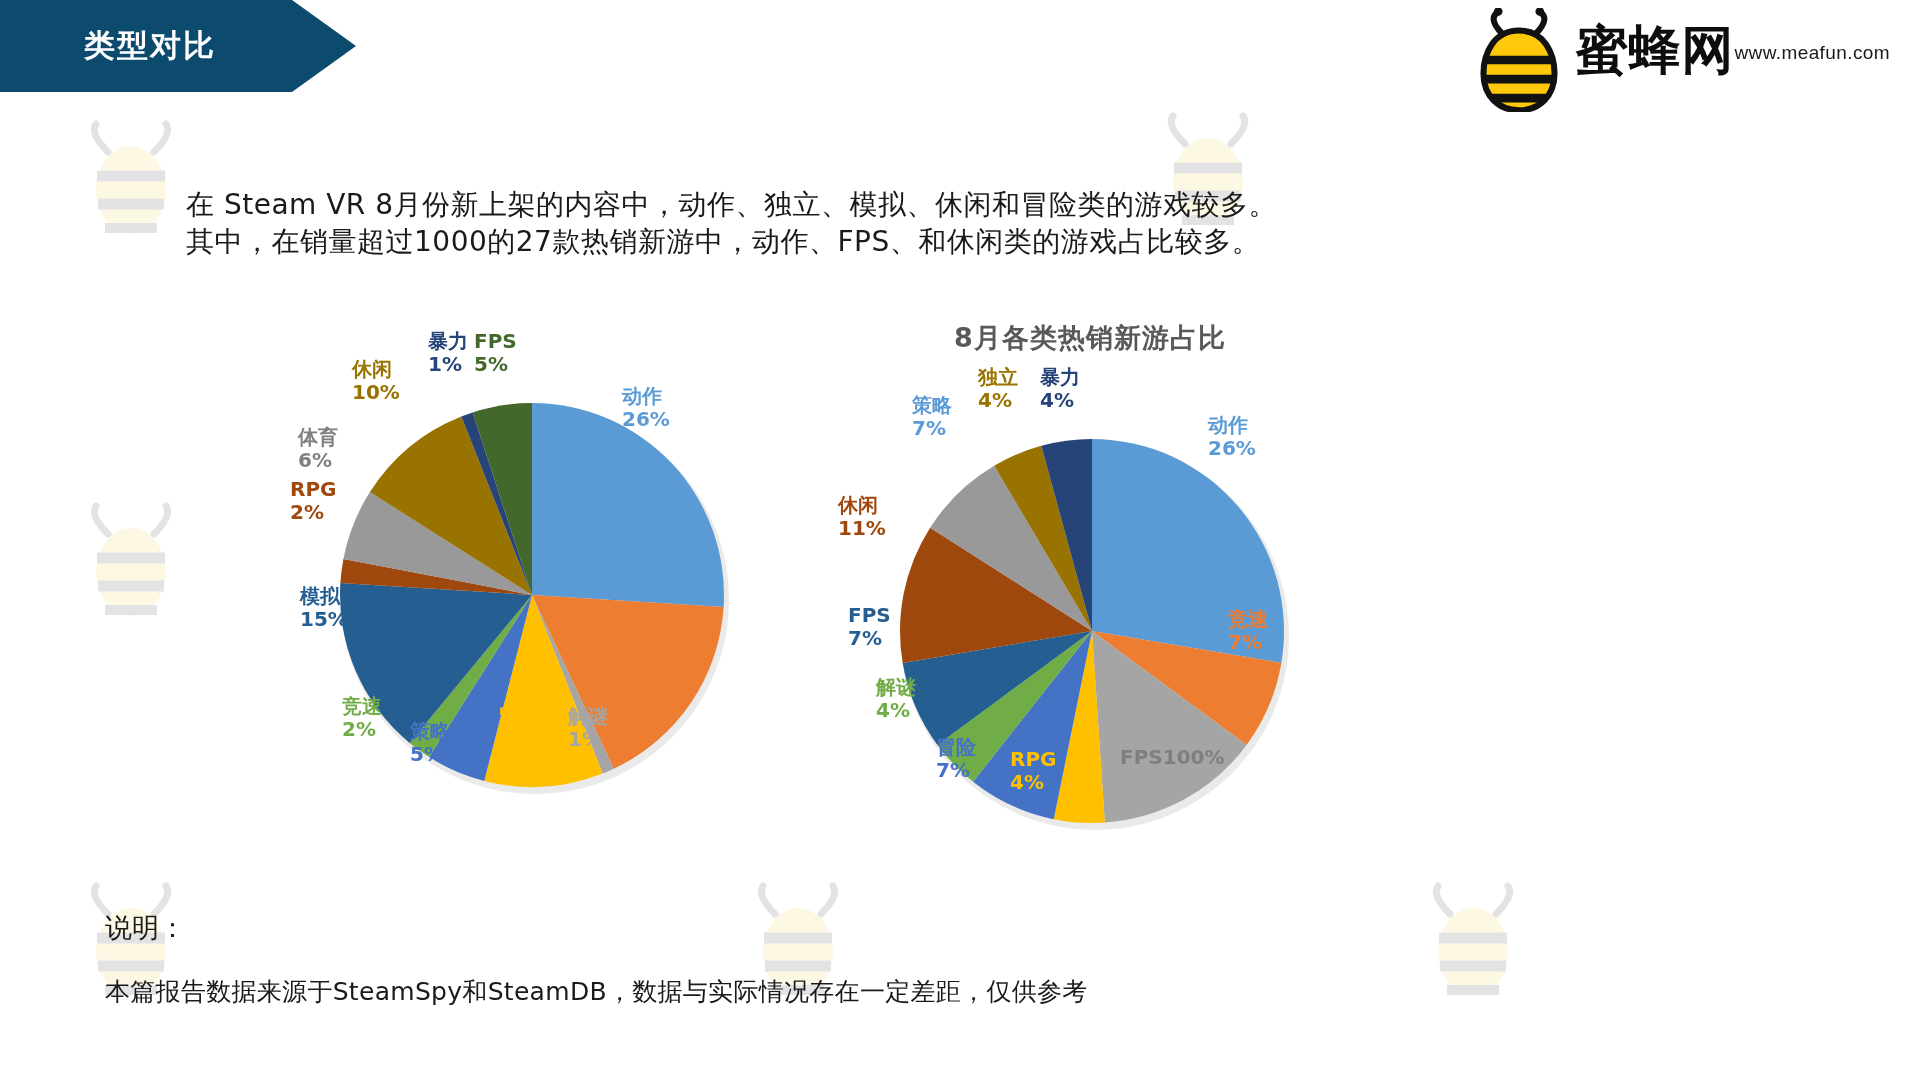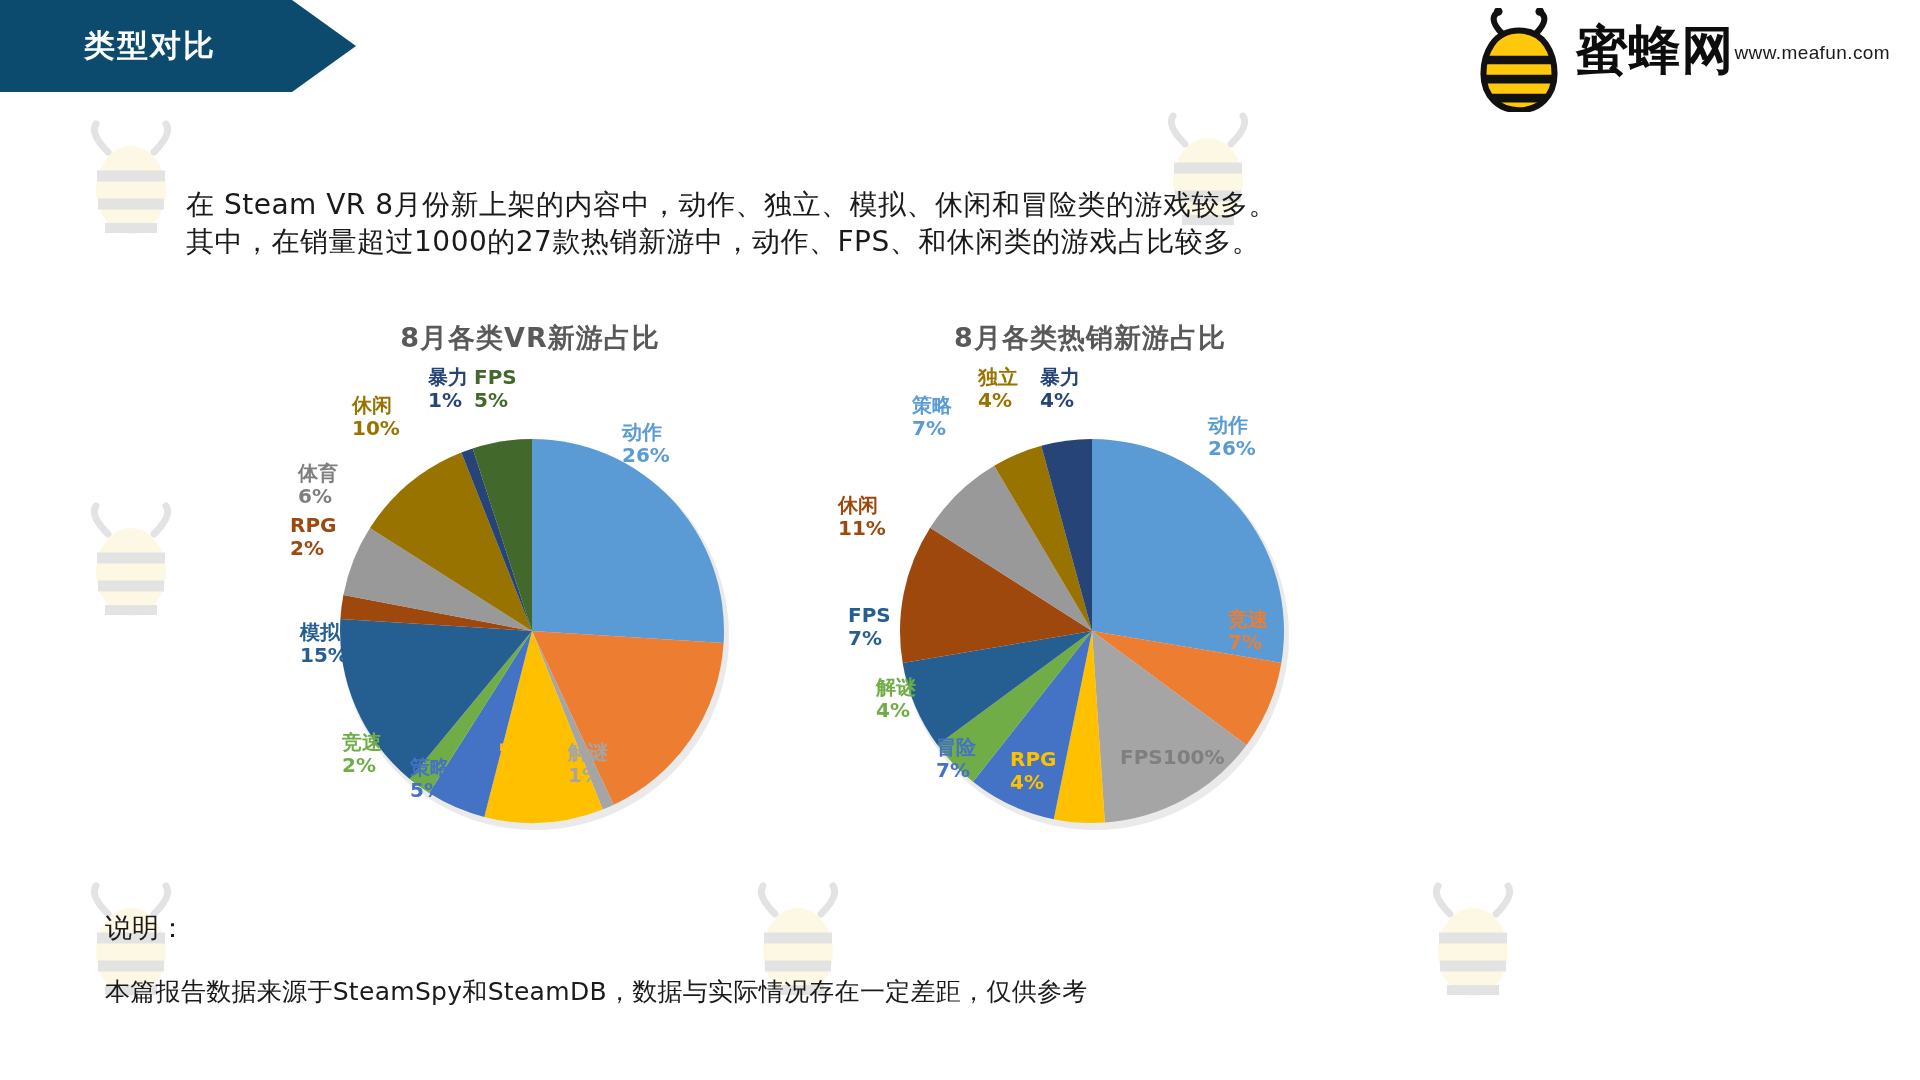--- a/index.html
+++ b/index.html
@@ -157,21 +157,20 @@
     <div class="logo-text">
       <div class="logo-cn">蜜蜂网</div>
       <div class="logo-url">www.meafun.com</div>
     </div>
   </div>
 
   <div class="para p1">在 Steam VR 8月份新上架的内容中，动作、独立、模拟、休闲和冒险类的游戏较多。</div>
   <div class="para p2">其中，在销量超过1000的27款热销新游中，动作、FPS、和休闲类的游戏占比较多。</div>
 
   <div class="chart left">
-    <div class="chart-title">8月各类VR新游占比</div>
     <div class="pie-wrap">
       <svg class="pie-svg" id="pie-left" width="520" height="560" viewBox="0 0 520 560">
           <circle cx="265" cy="270" r="194" fill="#d8d8d8" opacity="0.55"></circle>
           <path d="M 262 265 L 262 73 A 192 192 0 0 1 453.6211318582281 277.0557797496282 Z" fill="#5B9BD5"></path>
           <path d="M 262 265 L 453.6211318582281 277.0557797496282 A 192 192 0 0 1 343.7496239804939 438.72679407347573 Z" fill="#ED7D31"></path>
           <path d="M 262 265 L 343.7496239804939 438.72679407347573 A 192 192 0 0 1 332.67991411545813 443.5170852905443 Z" fill="#A5A5A5"></path>
           <path d="M 262 265 L 332.67991411545813 443.5170852905443 A 192 192 0 0 1 214.25154166434783 450.96796693669717 Z" fill="#FFC000"></path>
           <path d="M 262 265 L 214.25154166434783 450.96796693669717 A 192 192 0 0 1 159.1212553640326 427.1109616963869 Z" fill="#4472C4"></path>
           <path d="M 262 265 L 159.1212553640326 427.1109616963869 A 192 192 0 0 1 139.6145939682515 412.93854261295144 Z" fill="#70AD47"></path>
           <path d="M 262 265 L 139.6145939682515 412.93854261295144 A 192 192 0 0 1 70.37886814177187 252.94422025037176 Z" fill="#255E91"></path>

